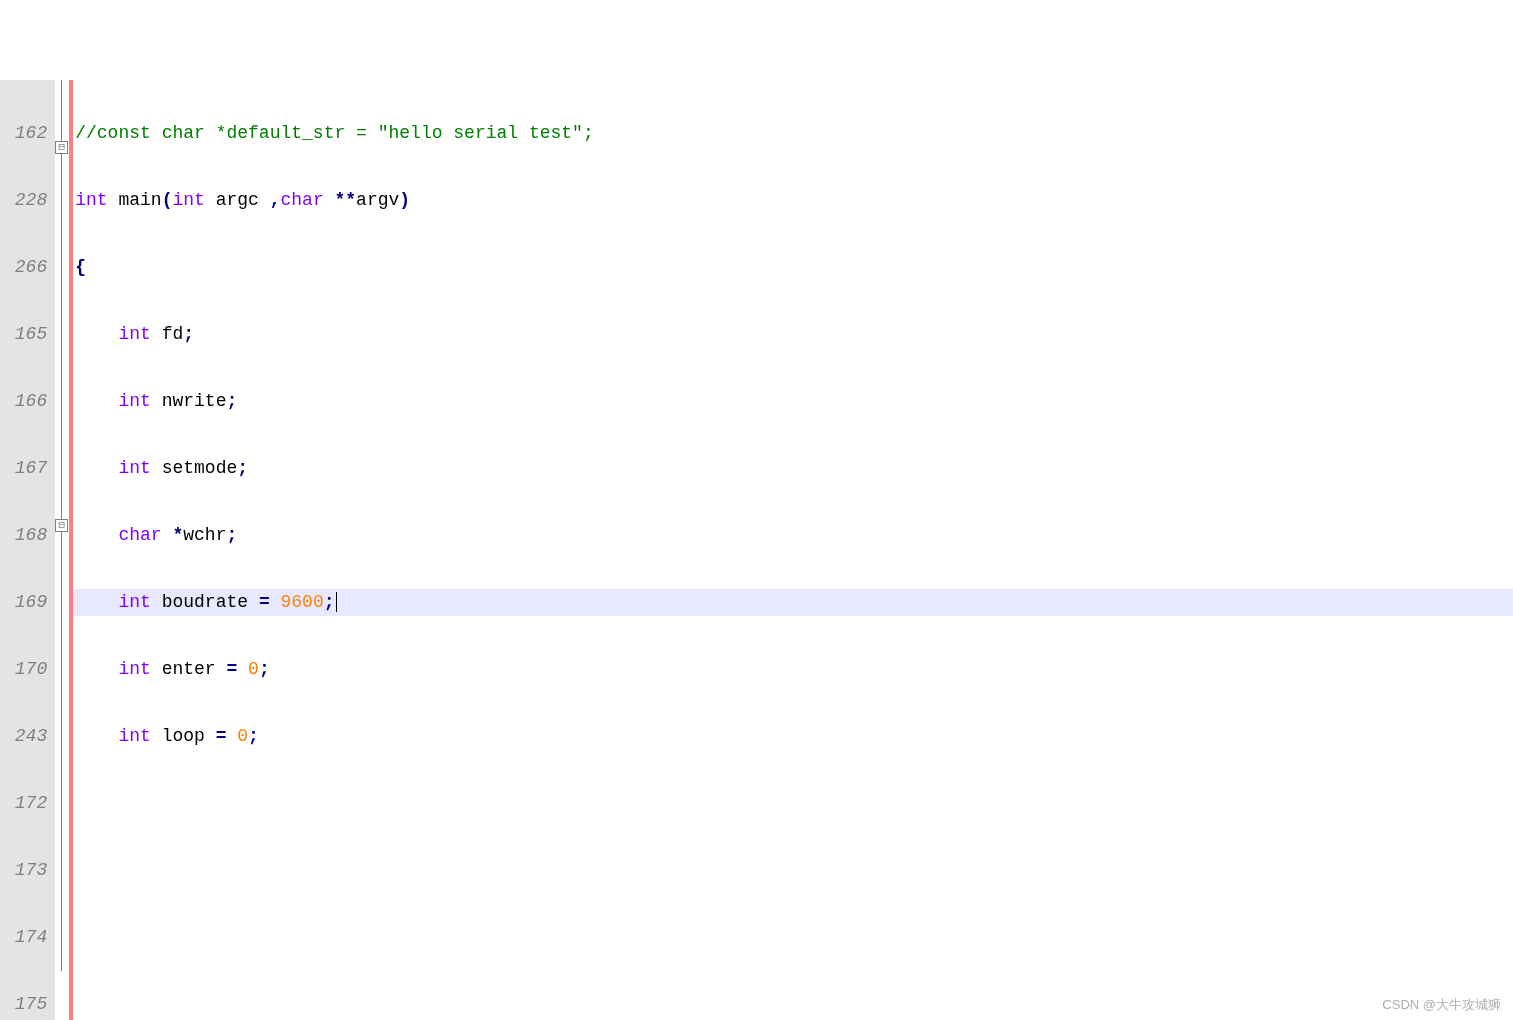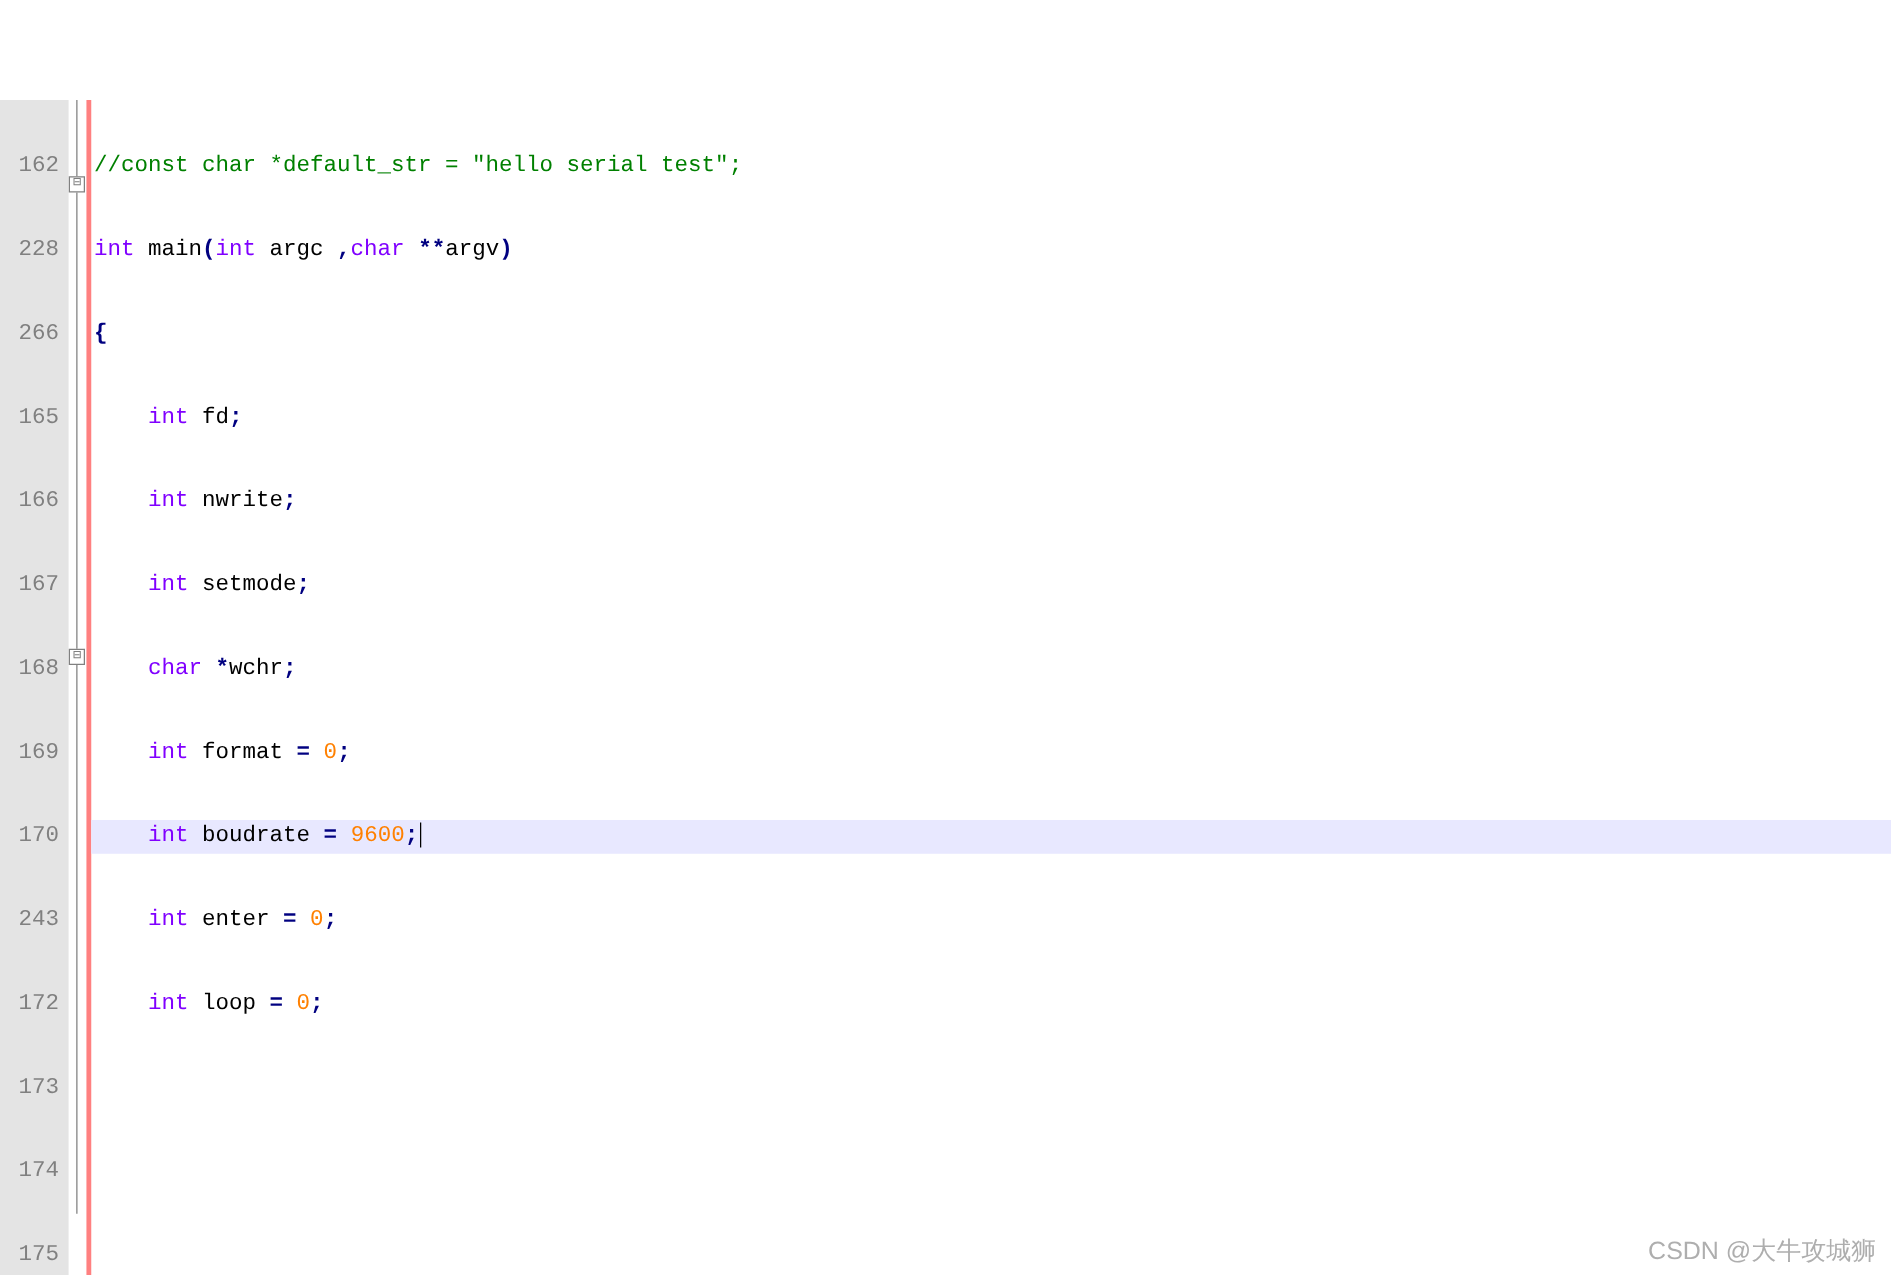--- a/index.html
+++ b/index.html
@@ -15,21 +15,21 @@
   width: 100%;
 }
 .gutter {
   background: #e4e4e4;
   color: #808080;
   text-align: right;
   padding: 0 8px 0 4px;
   user-select: none;
   flex-shrink: 0;
 }
-.gutter .ln { height: 27px; line-height: 27px; }
+.gutter .ln { height: 27px; line-height: 27px; font-style: italic; }
 .fold-col {
   width: 14px;
   background: #ffffff;
   flex-shrink: 0;
   position: relative;
 }
 .fold-mark {
   position: absolute;
   left: 0;
   width: 13px;
@@ -67,21 +67,21 @@
 .tk-op { color: #000080; font-weight: bold; }
 .tk-num { color: #ff8000; }
 .tk-default { color: #000000; text-align: right; }
 .tk-bracebold { color: #000080; font-weight: bold; }
 .watermark {
   position: fixed;
   right: 12px;
   bottom: 6px;
   color: rgba(120,120,120,0.6);
   font-family: sans-serif;
-  font-size: 20px;
+  font-size: 13px;
 }
 .caret {
   display: inline-block;
   width: 1px;
   height: 20px;
   background: #000;
   vertical-align: middle;
   margin-left: 1px;
 }
 </style>
@@ -136,21 +136,20 @@
   <div class="changebar"></div>
 
   <div class="code">
     <div class="line"><span class="tk-comment">//const char *default_str = "hello serial test";</span></div>
     <div class="line"><span class="tk-type">int</span><span class="tk-default"> main</span><span class="tk-op">(</span><span class="tk-type">int</span><span class="tk-default"> argc </span><span class="tk-op">,</span><span class="tk-type">char</span><span class="tk-op"> **</span><span class="tk-default">argv</span><span class="tk-op">)</span></div>
     <div class="line"><span class="tk-bracebold">{</span></div>
     <div class="line">    <span class="tk-type">int</span><span class="tk-default"> fd</span><span class="tk-op">;</span></div>
     <div class="line">    <span class="tk-type">int</span><span class="tk-default"> nwrite</span><span class="tk-op">;</span></div>
     <div class="line">    <span class="tk-type">int</span><span class="tk-default"> setmode</span><span class="tk-op">;</span></div>
     <div class="line">    <span class="tk-type">char</span><span class="tk-op"> *</span><span class="tk-default">wchr</span><span class="tk-op">;</span></div>
-    <div class="line">    <span class="tk-type">int</span><span class="tk-default"> format </span><span class="tk-op">=</span><span> </span><span class="tk-num">0</span><span class="tk-op">;</span></div>
     <div class="line hl">    <span class="tk-type">int</span><span class="tk-default"> boudrate </span><span class="tk-op">=</span><span> </span><span class="tk-num">9600</span><span class="tk-op">;</span><span class="caret"></span></div>
     <div class="line">    <span class="tk-type">int</span><span class="tk-default"> enter </span><span class="tk-op">=</span><span> </span><span class="tk-num">0</span><span class="tk-op">;</span></div>
     <div class="line">    <span class="tk-type">int</span><span class="tk-default"> loop </span><span class="tk-op">=</span><span> </span><span class="tk-num">0</span><span class="tk-op">;</span></div>
     
     
     
     
     
     
     

